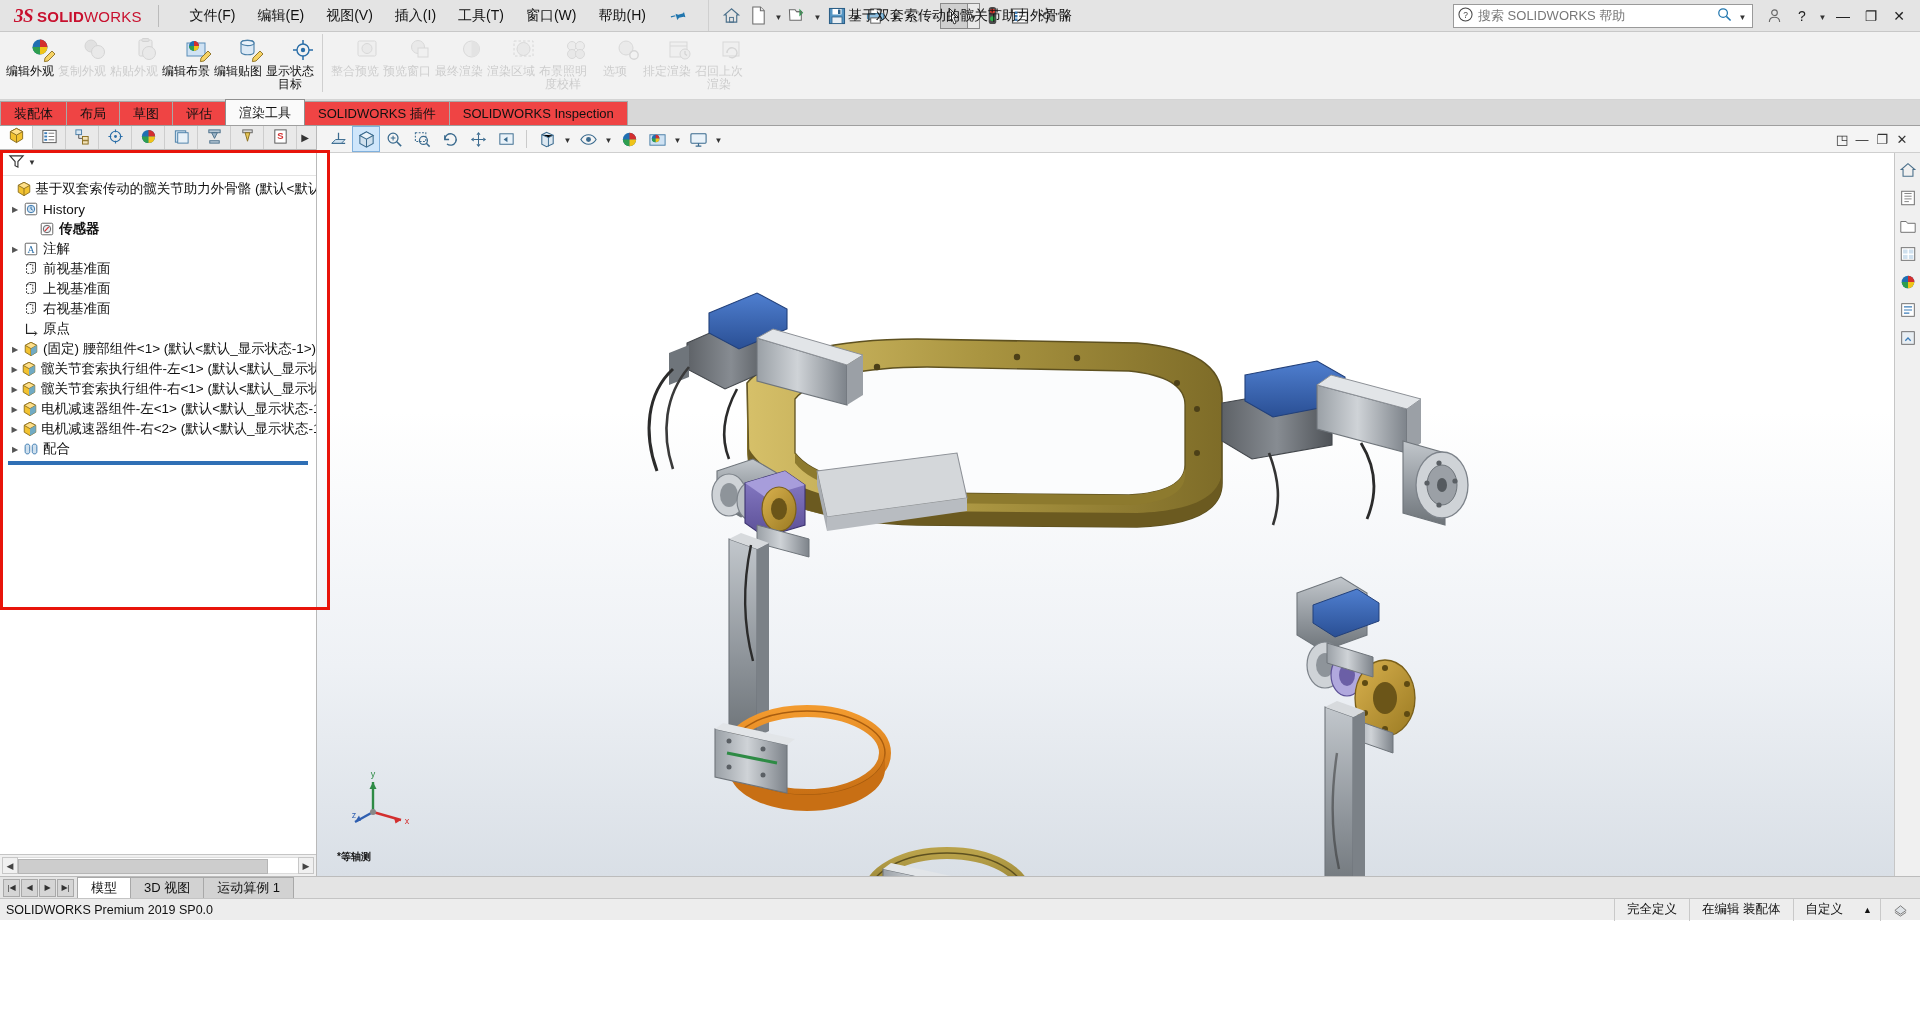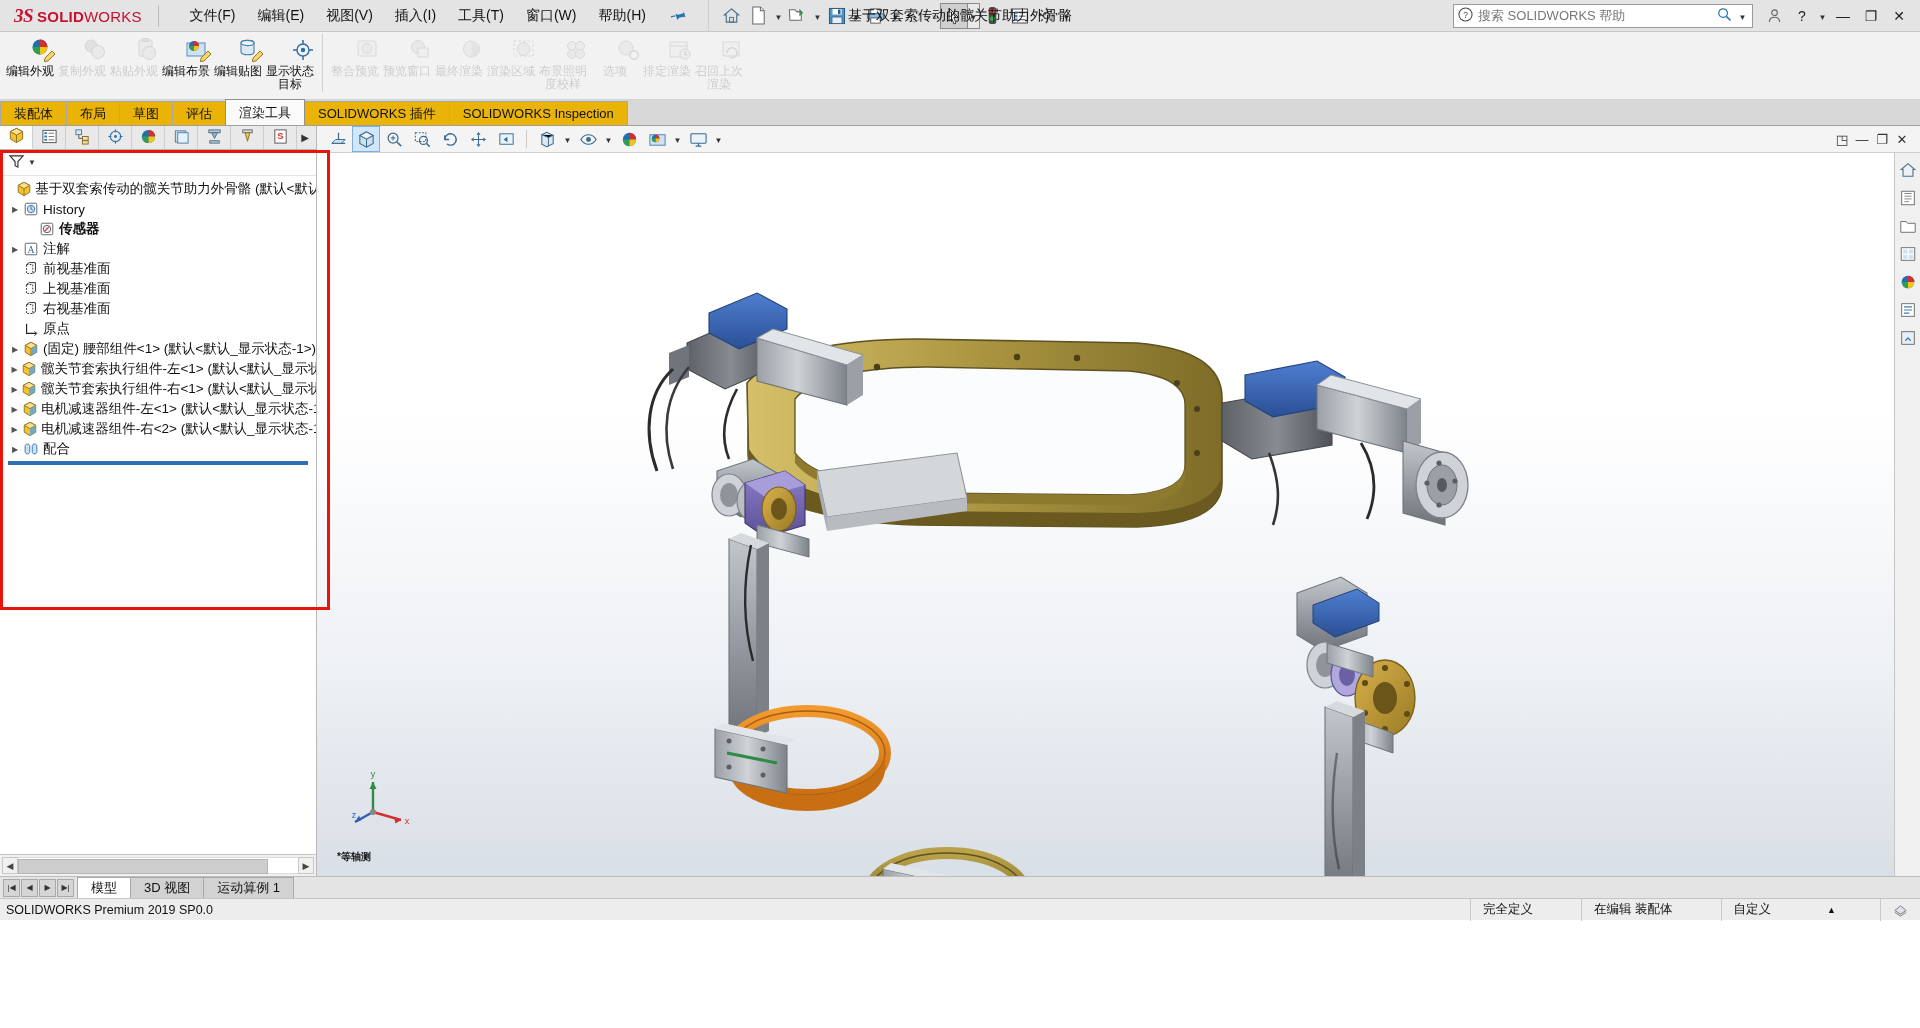--- a/index.html
+++ b/index.html
@@ -56,21 +56,21 @@
   .rbtn.disabled .rlabel { color: #9a9a9a; }
   .rdiv { width: 1px; background: #cfcfcf; height: 58px; margin: 2px 6px 0 6px; }
 
   
   .tabrow {
     height: 26px; background: #d8d8d8; display: flex; align-items: flex-end;
     border-bottom: 1px solid #9f9f9f; position: relative;
   }
   .ctab {
     height: 24px; display: flex; align-items: center; padding: 0 13px; font-size: 13px;
-    background: #eab308; border: 1px solid #a8a8a8; border-bottom: none; margin-right: -1px; color:#111;
+    background: #ef4444; border: 1px solid #a8a8a8; border-bottom: none; margin-right: -1px; color:#111;
     cursor: default;
   }
   .ctab.active { background: #fafafa; border-color: #8f8f8f; height: 26px; position: relative; z-index: 2; }
 
   
   .main { flex: 1; display: flex; position: relative; min-height: 0; }
 
   
   .leftpanel { width: 317px; background: #f0f0f0; display: flex; flex-direction: column;
     border-right: 1px solid #b9b9b9; position: relative; }
@@ -133,21 +133,21 @@
   .doctabs { height: 22px; background: #e4e4e4; display: flex; align-items: stretch; border-top: 1px solid #bcbcbc; }
   .navbtns { display: flex; align-items: center; padding: 1px 3px; gap: 1px; }
   .navb { width: 17px; height: 18px; background: #d5d5d5; border: 1px solid #a9a9a9; display: flex; align-items: center; justify-content: center; font-size: 8px; color: #333; }
   .dtab { display: flex; align-items: center; padding: 0 13px; font-size: 13px; background: #d2d2d2;
     border-left: 1px solid #a8a8a8; border-right: 1px solid #a8a8a8; border-top:1px solid #a8a8a8; margin-right:-1px; color:#111; cursor: default;}
   .dtab.active { background: #fff; }
   .dtab-fill { flex: 1; border-left: 1px solid #a8a8a8; background: #e4e4e4; }
 
   .statusbar { height: 22px; background: #ededed; border-top: 1px solid #c4c4c4; display: flex; align-items: center; font-size: 12.5px; color: #111; }
   .sb-left { padding-left: 6px; }
-  .sb-right { margin-left: auto; display: flex; align-items: center; gap: 36px; }
+  .sb-right { margin-left: auto; display: flex; align-items: center; }
   .sb-cell { padding: 0 12px; border-left: 1px solid #c9c9c9; height: 22px; display: flex; align-items: center; }
   .sb-cell.nobord { border-left: none; }
 </style>
 </head>
 <body>
 
 <div id="app">
 
   <div class="titlebar">
     <div class="logo-wrap">

